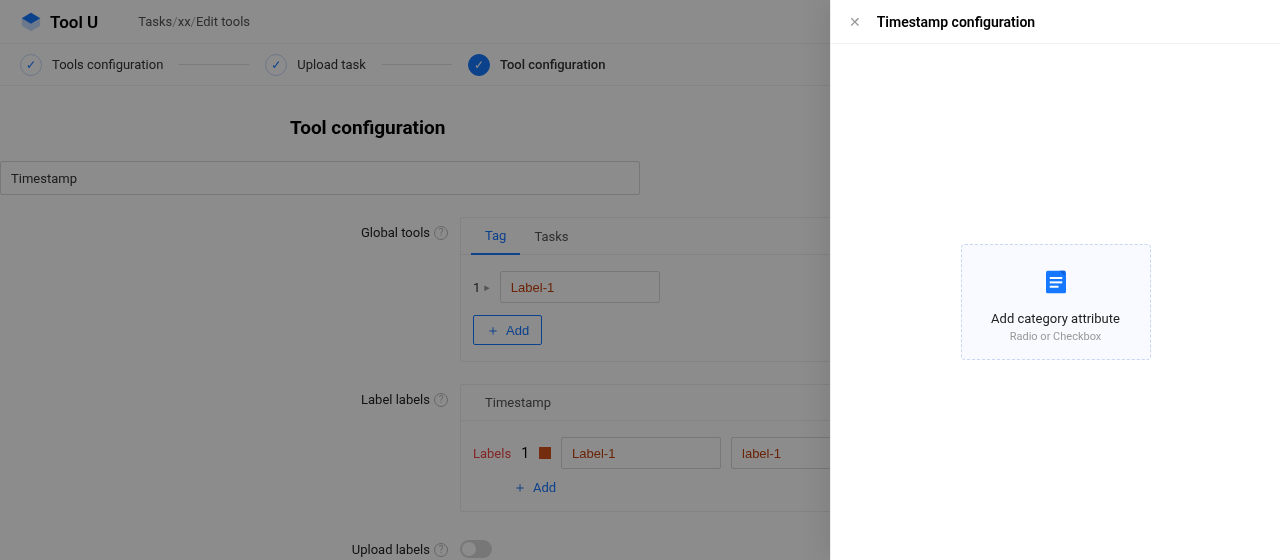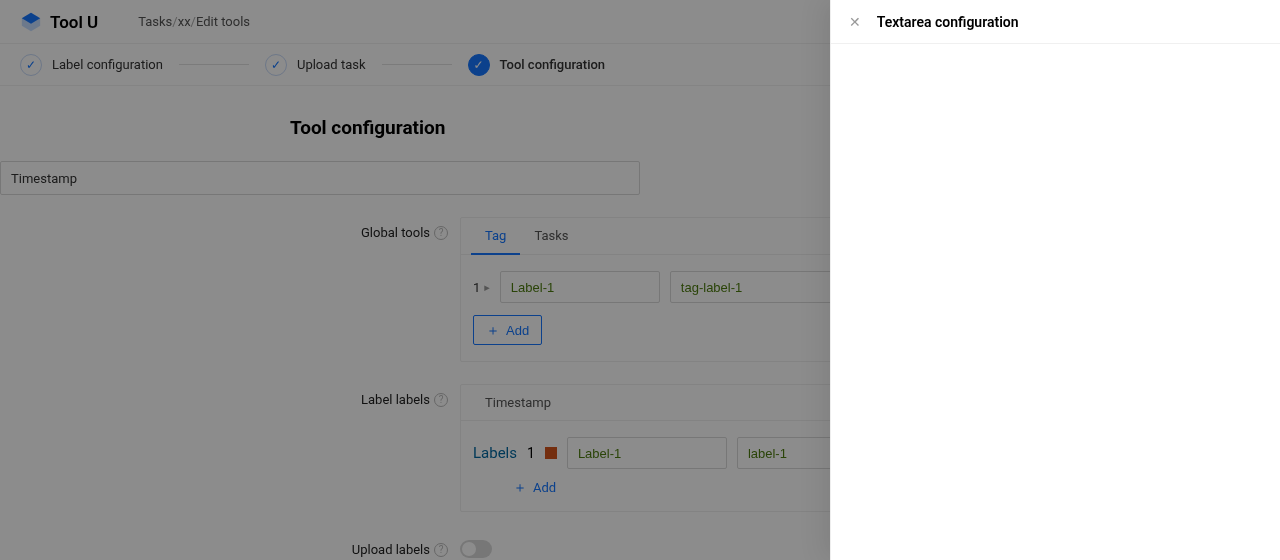--- a/index.html
+++ b/index.html
@@ -152,20 +152,21 @@
     width: 100%;
   }
 
   .panel {
     border: 1px solid #eee;
     border-radius: 2px;
     background: #fff;
   }
   .tabs {
     display: flex;
+    align-items: center;
     border-bottom: 1px solid #eee;
     padding: 0 10px;
   }
   .tab {
     padding: 10px 14px;
     font-size: 13px;
     color: #555;
     cursor: pointer;
   }
   .tab.active {
@@ -193,21 +194,21 @@
   .caret-icon {
     font-size: 11px;
     color: #999;
   }
   .text-input {
     height: 32px;
     border: 1px solid #d9d9d9;
     border-radius: 2px;
     padding: 0 10px;
     font-size: 13px;
-    color: #4d7c0f;
+    color: #c2410c;
     background: #fff;
   }
   .text-input.w1 { width: 160px; }
   .text-input.w2 { width: 200px; }
 
   .add-btn {
     border: 1px solid #1677ff;
     color: #1677ff;
     background: #fff;
     height: 30px;
@@ -229,22 +230,22 @@
   }
   .plus { font-size: 14px; line-height: 1; }
 
   .label-row {
     display: flex;
     align-items: center;
     gap: 10px;
     margin-bottom: 10px;
   }
   .label-row .lbl {
-    font-size: 15px;
-    color: #0369a1;
+    font-size: 13px;
+    color: #ef4444;
   }
   .swatch {
     width: 12px; height: 12px;
     background: #d4541c;
     display: inline-block;
   }
 
   .switch {
     width: 32px; height: 18px;
     border-radius: 9px;
@@ -347,21 +348,21 @@
       <span class="sep">/</span>
       <span>xx</span>
       <span class="sep">/</span>
       <span>Edit tools</span>
     </div>
   </div>
 
   <div class="steps">
     <div class="step">
       <span class="step-icon">✓</span>
-      <span>Label configuration</span>
+      <span>Tools configuration</span>
     </div>
     <div class="step-divider"></div>
     <div class="step">
       <span class="step-icon">✓</span>
       <span>Upload task</span>
     </div>
     <div class="step-divider"></div>
     <div class="step active">
       <span class="step-icon">✓</span>
       <span>Tool configuration</span>
@@ -390,21 +391,20 @@
             <div class="tab active">Tag</div>
             <div class="tab">Tasks</div>
           </div>
           <div class="panel-body">
             <div class="tag-row">
               <span class="idx">
                 <span>1</span>
                 <span class="caret-icon">▸</span>
               </span>
               <input class="text-input w1" value="Label-1" style="">
-              <input class="text-input w2" value="tag-label-1" style="">
             </div>
             <button class="add-btn">
               <span class="plus">＋</span>
               <span>Add</span>
             </button>
           </div>
         </div>
       </div>
     </div>
 
@@ -448,19 +448,32 @@
     </div>
 
   </div>
 </div>
 
 <div class="bg-dimmer"></div>
 
 <div class="drawer">
   <div class="drawer-header">
     <span class="drawer-close">✕</span>
-    <span class="drawer-title">Textarea configuration</span>
+    <span class="drawer-title">Timestamp configuration</span>
   </div>
   <div class="drawer-body">
     <div class="attr-cards">
+      <div class="attr-card">
+        <span class="card-icon">
+          <svg viewBox="0 0 24 24" width="30" height="30">
+            <rect x="4" y="3" width="16" height="18" rx="1.5" fill="#1677ff"></rect>
+            <path d="M5 3 h10 l4 4 v-4 z" fill="#0f5dd6"></path>
+            <rect x="7" y="8" width="10" height="1.6" fill="#fff"></rect>
+            <rect x="7" y="11.5" width="10" height="1.6" fill="#fff"></rect>
+            <rect x="7" y="15" width="7" height="1.6" fill="#fff"></rect>
+          </svg>
+        </span>
+        <div class="card-title">Add category attribute</div>
+        <div class="card-sub">Radio or Checkbox</div>
+      </div>
     </div>
   </div>
 </div>
 
 </body></html>

